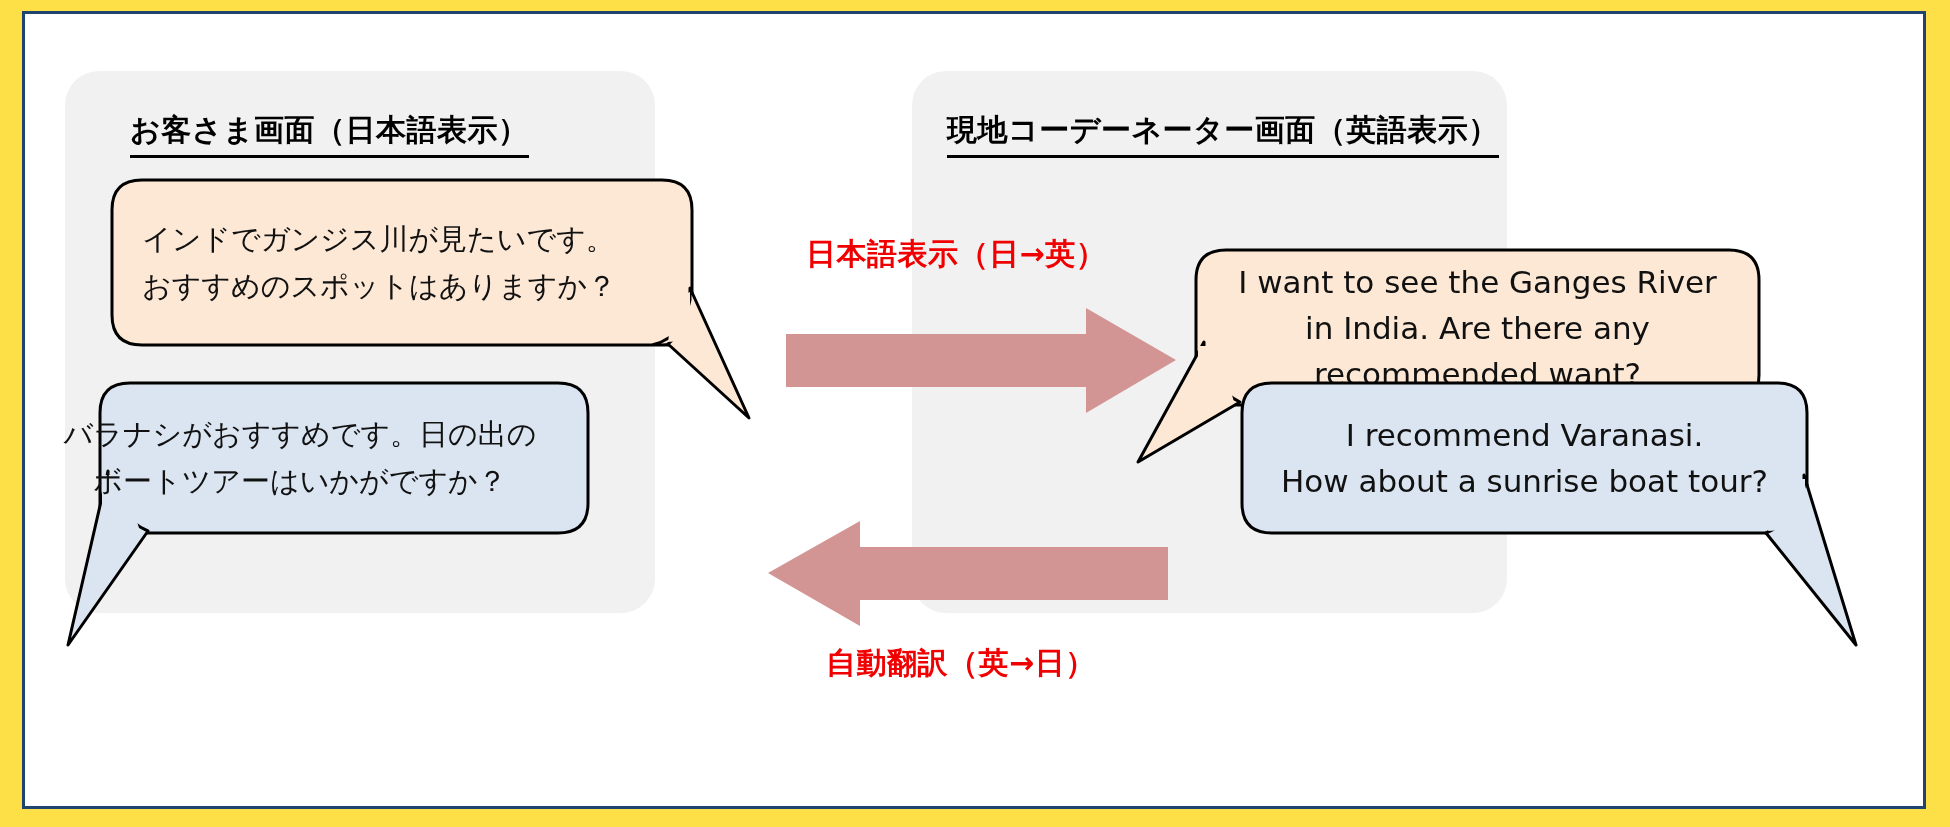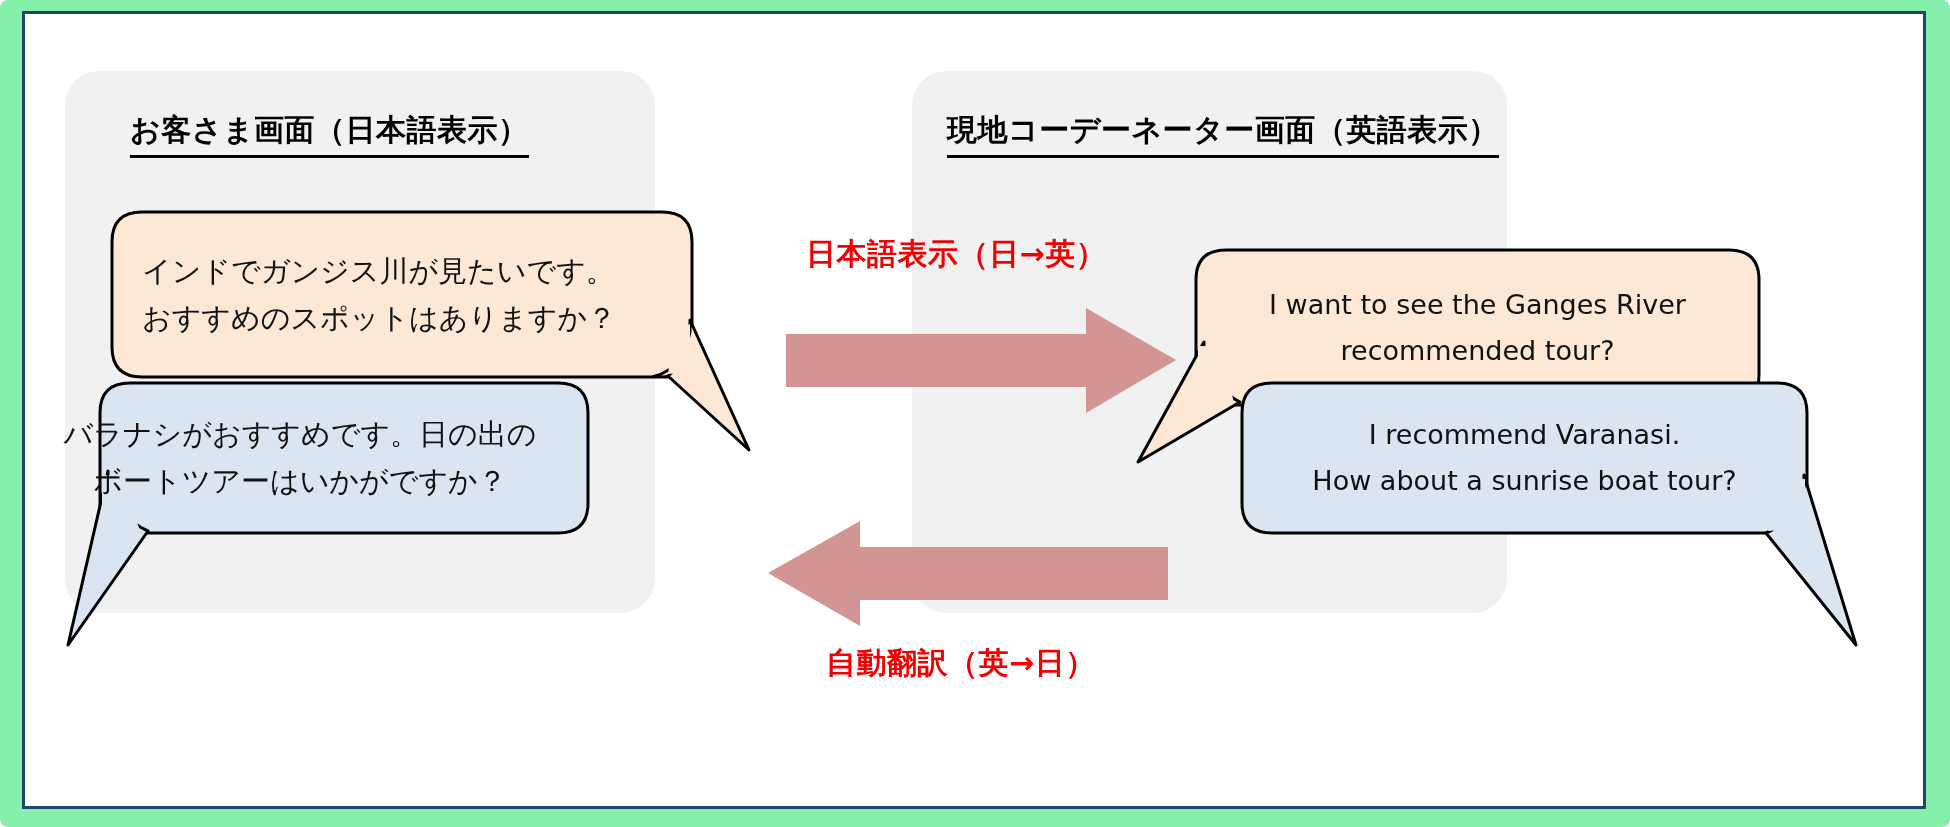--- a/index.html
+++ b/index.html
@@ -10,22 +10,21 @@
   body {
     width: 1950px;
     height: 827px;
     font-family: "DejaVu Sans", "Liberation Sans", sans-serif;
     overflow: hidden;
   }
   #canvas {
     position: relative;
     width: 1950px;
     height: 827px;
-    background: #86efac;
-    border-radius: 8px;
+    background: #fde047;
   }
   
   #frame {
     position: absolute;
     left: 22px;
     top: 11px;
     width: 1904px;
     height: 798px;
     border: 3px solid #1f4470;
     background: #ffffff;
@@ -89,21 +88,21 @@
   }
   .bubble-text .line {
     display: block;
     white-space: nowrap;
   }
   .jp-text {
     font-size: 29px;
     line-height: 47px;
   }
   .en-text {
-    font-size: 27px;
+    font-size: 31px;
     line-height: 46px;
   }
   .align-left { align-items: flex-start; padding-left: 30px; }
   .align-center { align-items: center; }
   
   .arrow {
     position: absolute;
   }
   .arrow-label {
     position: absolute;
@@ -118,21 +117,21 @@
 </style>
 </head>
 <body>
 
 <div id="canvas">
   <div id="frame"></div>
 
   <div class="panel" id="panel-customer"></div>
   <div class="panel-title" id="title-customer">お客さま画面（日本語表示）</div>
 
-  <div class="bubble-wrap" style="left:112px; top:212px; width:580px; height:198px;">
+  <div class="bubble-wrap" style="left:112px; top:180px; width:580px; height:198px;">
     <svg width="580" height="240" viewBox="0 0 580 240">
       <path d="M 30 0 L 550 0 Q 580 0 580 30 L 580 135 Q 580 165 550 165 L 30 165 Q 0 165 0 135 L 0 30 Q 0 0 30 0 Z
                M 580 120 L 580 165 L 540 165 Q 560 160 570 145 Z" fill="#fce8d5" stroke="#000000" stroke-width="3" stroke-linejoin="round"></path>
       <path d="M 578 108 L 637 238 L 556 164 Q 571 152 578 120 Z" fill="#fce8d5" stroke="#000000" stroke-width="3" stroke-linejoin="round"></path>
       <path d="M 562 120 L 578 112 L 578 160 L 556 162 Z" fill="#fce8d5" stroke="none"></path>
     </svg>
     <div class="bubble-text jp-text align-left" style="height:165px;">
       <span class="line">インドでガンジス川が見たいです。</span>
       <span class="line">おすすめのスポットはありますか？</span>
     </div>
@@ -154,21 +153,22 @@
   <div class="panel-title" id="title-coordinator">現地コーデーネーター画面（英語表示）</div>
 
   <div class="bubble-wrap" style="left:1196px; top:250px; width:563px; height:155px;">
     <svg width="563" height="250" viewBox="0 0 563 250">
       <path d="M 30 0 L 533 0 Q 563 0 563 30 L 563 125 Q 563 155 533 155 L 30 155 Q 0 155 0 125 L 0 30 Q 0 0 30 0 Z" fill="#fce8d5" stroke="#000000" stroke-width="3" stroke-linejoin="round"></path>
       <path d="M 8 92 L -58 212 L 44 152 Q 18 140 8 104 Z" fill="#fce8d5" stroke="#000000" stroke-width="3" stroke-linejoin="round"></path>
       <path d="M 2 96 L 22 96 L 38 152 L 2 150 Z" fill="#fce8d5" stroke="none"></path>
     </svg>
     <div class="bubble-text en-text align-center" style="height:155px;">
       <span class="line">I want to see the Ganges River</span>
-      <span class="line">recommended tour?</span>
+      <span class="line">in India. Are there any</span>
+      <span class="line">recommended want?</span>
     </div>
   </div>
 
   <div class="bubble-wrap" style="left:1242px; top:383px; width:565px; height:113px;">
     <svg width="565" height="270" viewBox="0 0 565 270">
       <path d="M 30 0 L 535 0 Q 565 0 565 30 L 565 120 Q 565 150 535 150 L 30 150 Q 0 150 0 120 L 0 30 Q 0 0 30 0 Z" fill="#dbe5f1" stroke="#000000" stroke-width="3" stroke-linejoin="round"></path>
       <path d="M 562 92 L 614 262 L 524 150 Q 552 138 562 104 Z" fill="#dbe5f1" stroke="#000000" stroke-width="3" stroke-linejoin="round"></path>
       <path d="M 545 96 L 563 96 L 563 146 L 526 148 Z" fill="#dbe5f1" stroke="none"></path>
     </svg>
     <div class="bubble-text en-text align-center" style="height:150px;">

